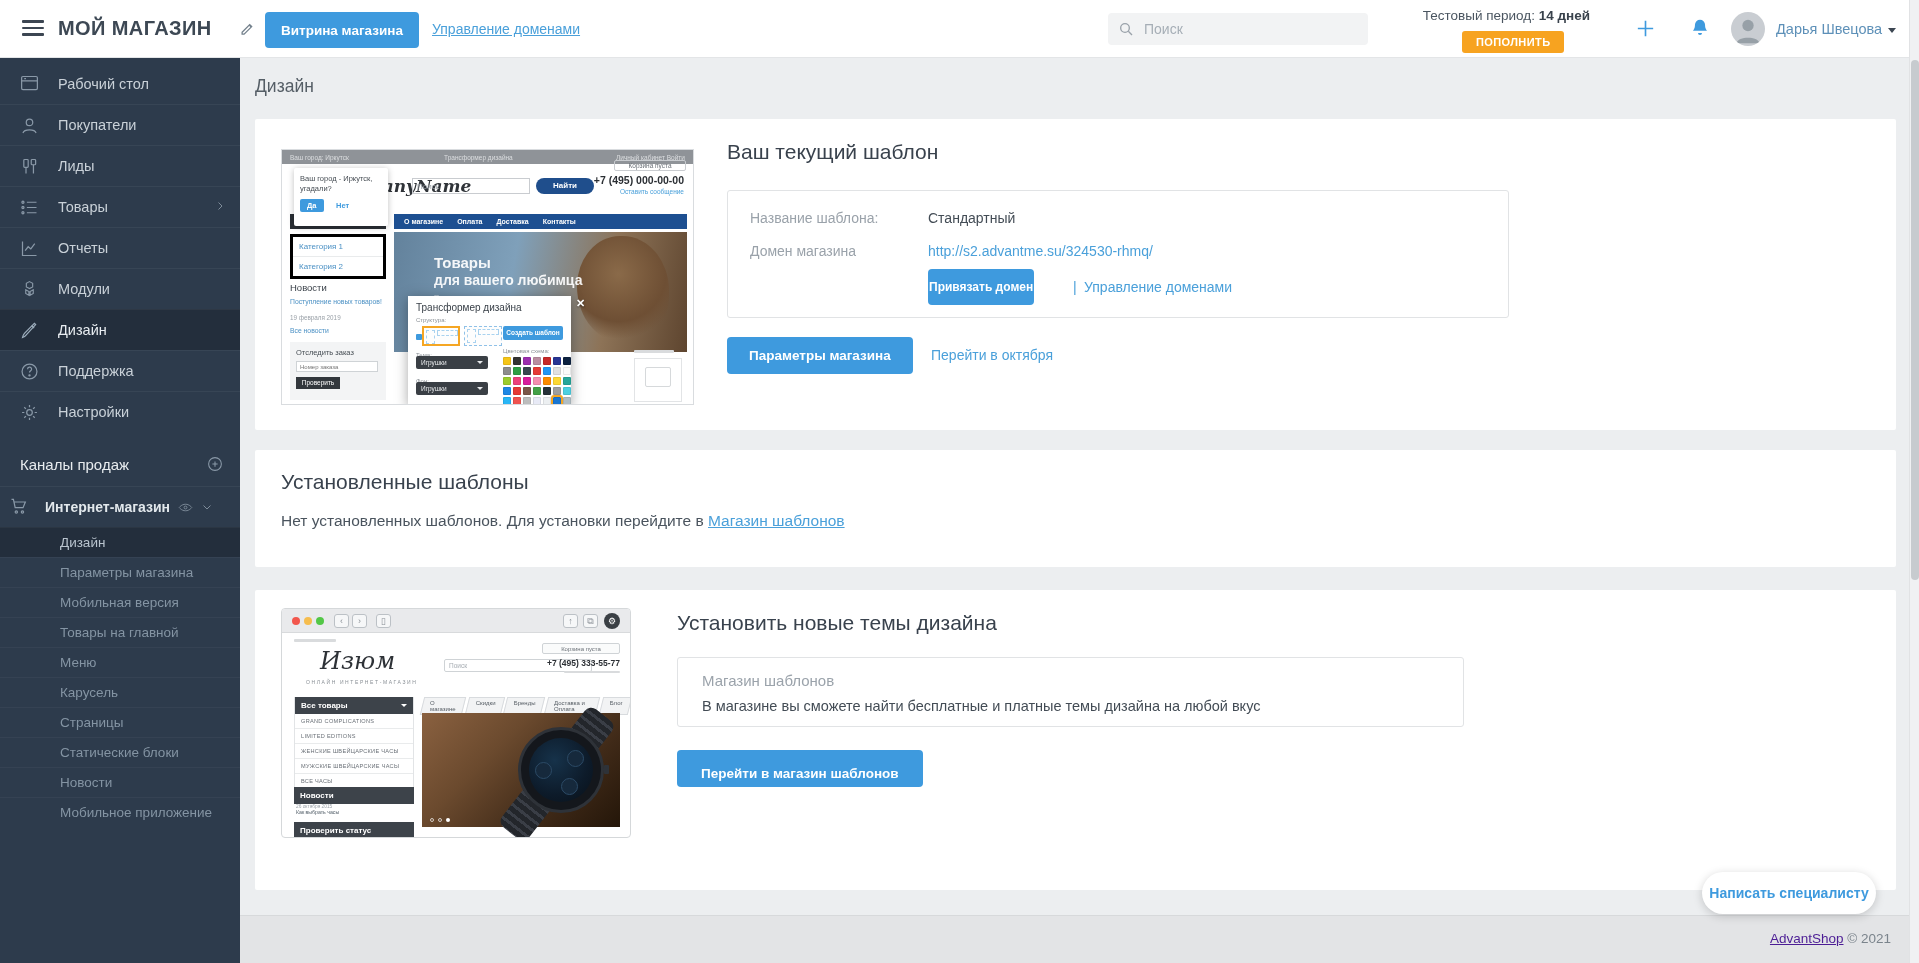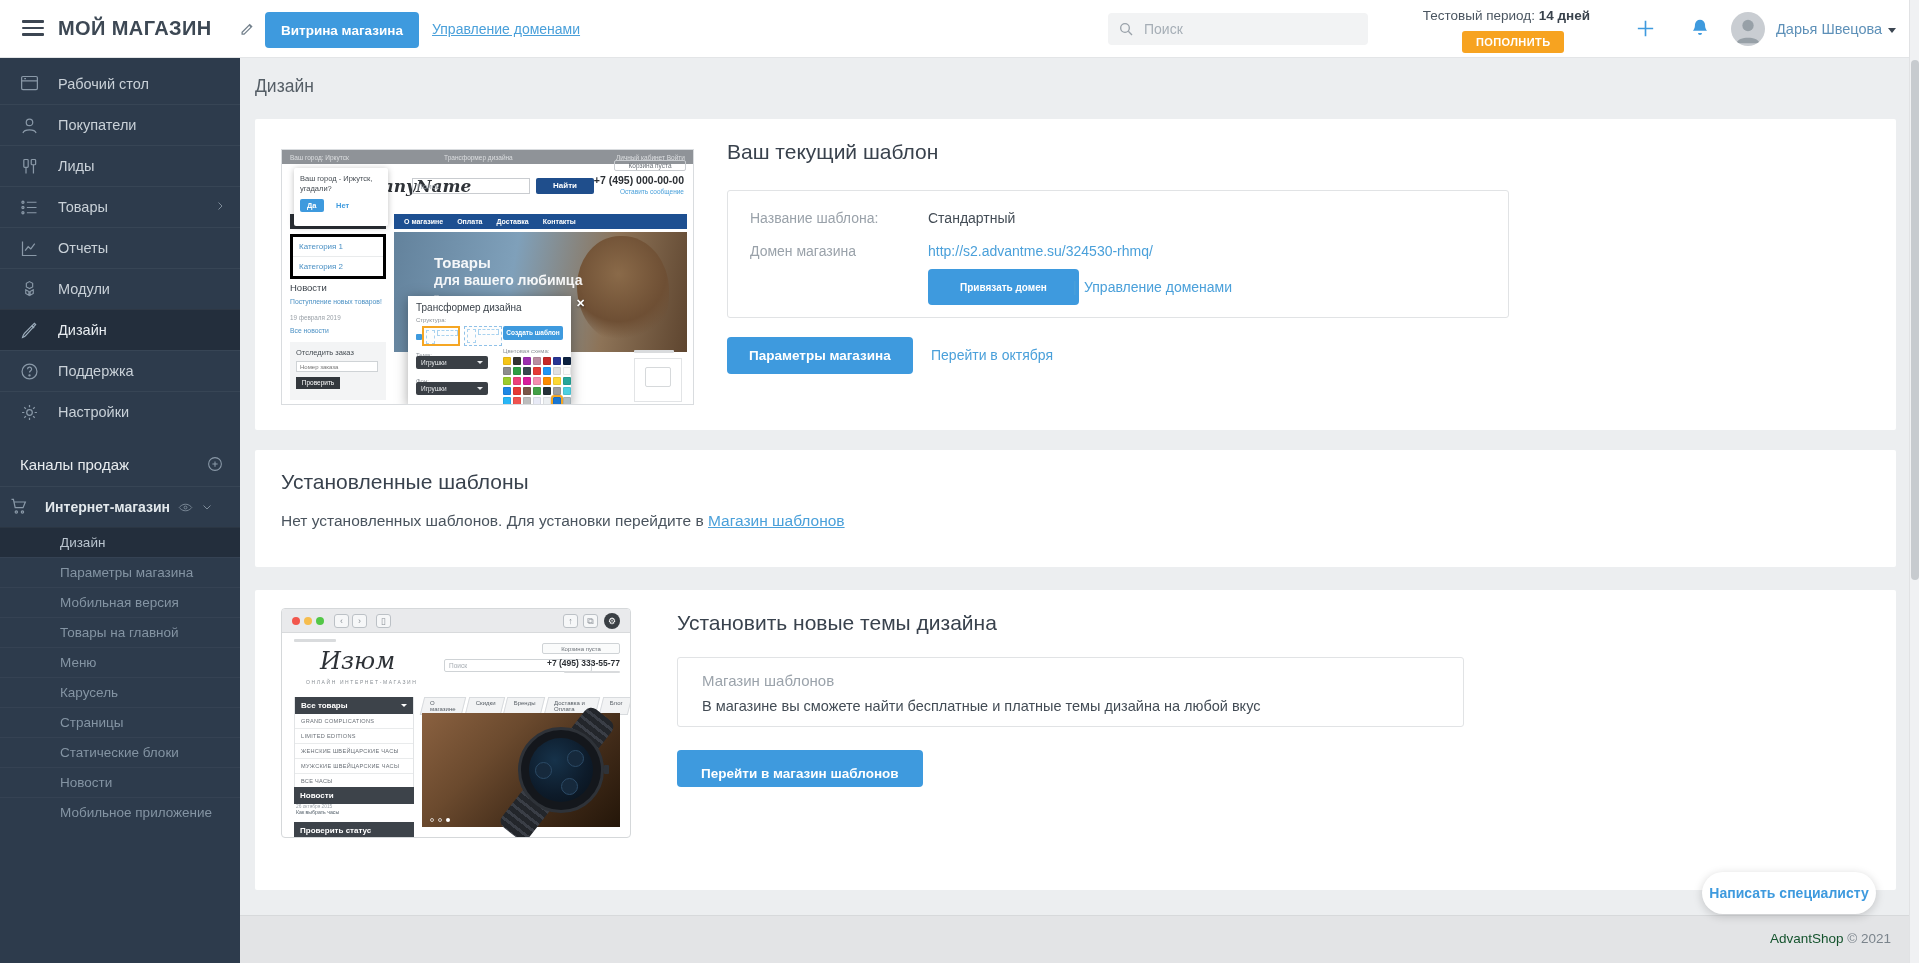--- a/index.html
+++ b/index.html
@@ -82,21 +82,21 @@
     font-style:italic;font-weight:bold;font-size:17px;color:#2f3338;}
   #t1-popup{position:absolute;left:12px;top:18px;width:94px;height:58px;background:#fff;
     box-shadow:0 1px 6px rgba(0,0,0,.25);border-radius:2px;padding:6px;z-index:3;}
   #t1-popup .q{font-size:7.5px;color:#454c53;line-height:1.3;}
   #t1-popup .yes{display:inline-block;background:#3e9ade;color:#fff;font-size:7.5px;font-weight:bold;
     border-radius:2px;padding:2px 7px;margin-top:5px;}
   #t1-popup .no{display:inline-block;color:#3e9ade;font-size:7.5px;font-weight:bold;margin-left:8px;}
   #t1-search{position:absolute;left:130px;top:28px;width:118px;height:16px;border:1px solid #c9ccd0;
     font-size:8px;color:#9aa1a8;padding:3px 4px;}
   #t1-find{position:absolute;left:254px;top:28px;width:58px;height:16px;background:#1f4e8c;color:#fff;
-    font-size:8px;font-weight:bold;text-align:center;line-height:16px;border-radius:2px;}
+    font-size:8px;font-weight:bold;text-align:center;line-height:16px;border-radius:8px;}
   #t1-cart{position:absolute;left:332px;top:10px;width:72px;height:11px;border:1px solid #c9ccd0;
     border-radius:2px;font-size:6.5px;color:#6b7178;text-align:center;line-height:10px;}
   #t1-phone{position:absolute;right:9px;top:24px;font-size:10.5px;font-weight:bold;color:#2b2f34;}
   #t1-msg{position:absolute;right:9px;top:38px;font-size:6.5px;color:#4aa0da;}
   #t1-nav{position:absolute;left:112px;top:64px;width:293px;height:15px;background:#1d4f91;
     display:flex;align-items:center;gap:14px;padding:0 10px;}
   #t1-nav span{color:#fff;font-size:7px;font-weight:bold;}
   #t1-allprod{position:absolute;left:8px;top:64px;width:96px;height:15px;background:#2a2f35;color:#fff;
     font-size:7.5px;font-weight:bold;display:flex;align-items:center;padding:0 6px;}
   #t1-allprod .chev{margin-left:auto;width:4px;height:4px;border-right:1px solid #fff;
@@ -198,21 +198,21 @@
   #themes-box .bt{position:absolute;left:24px;top:14px;font-size:15px;color:#9ba3ab;}
   #themes-box .bx{position:absolute;left:24px;top:40px;font-size:14.5px;color:#434c55;}
 
   
   #chat-pill{position:absolute;left:1702px;top:872px;width:174px;height:42px;background:#fff;border-radius:22px;
     box-shadow:0 2px 10px rgba(0,0,0,.18);display:flex;align-items:center;justify-content:center;
     color:#3e9ade;font-size:14px;font-weight:bold;z-index:30;cursor:pointer;}
   #footer{position:absolute;left:0;top:915px;width:1919px;height:48px;background:#e3e4e6;
     border-top:1px solid #d7d9db;z-index:6;}
   #footer .inner{position:absolute;right:28px;top:15px;font-size:13.5px;color:#7b848c;}
-  #footer a{color:#14532d;cursor:pointer;}
+  #footer a{color:#4c1d95;text-decoration:underline;cursor:pointer;}
   #scrollbar{position:absolute;right:0;top:0;width:10px;height:963px;background:#f0f1f3;
     border-left:1px solid #e1e2e4;z-index:40;}
   #scroll-thumb{position:absolute;left:1px;top:60px;width:8px;height:520px;background:#c7cbcf;border-radius:4px;}
 </style>
 </head>
 <body>
 
 <div id="stage">
 
   <div id="topbar">
@@ -506,21 +506,21 @@
       <span class="bar" style="left:352px;top:200px;width:40px;"></span>
     </div>
 
     <div class="h2" style="left:472px;top:21px;">Ваш текущий шаблон</div>
 
     <div class="infobox" style="left:472px;top:71px;width:782px;height:128px;">
       <span class="lbl abs" style="left:22px;top:19px;">Название шаблона:</span>
       <span class="val abs" style="left:200px;top:19px;">Стандартный</span>
       <span class="lbl abs" style="left:22px;top:52px;">Домен магазина</span>
       <a class="blue abs" style="left:200px;top:52px;">http://s2.advantme.su/324530-rhmq/</a>
-      <button class="btn-blue abs" style="left:200px;top:78px;height:36px;padding:0 32px;font-size:10px;">Привязать домен</button>
+      <button class="btn-blue abs" style="left:200px;top:78px;height:36px;padding:0 1px;font-size:12px;">Привязать домен</button>
       <span class="abs" style="left:345px;top:88px;color:#4aa0da;font-size:14px;">|</span>
       <a class="blue abs" style="left:356px;top:88px;">Управление доменами</a>
     </div>
 
     <button class="btn-blue abs" style="left:472px;top:218px;height:37px;padding:0 22px;font-size:13.5px;">Параметры магазина</button>
     <a class="blue abs" style="left:676px;top:228px;">Перейти в октября</a>
   </div>
 
   <div class="card" id="card2">
     <div class="h2" style="left:26px;top:20px;">Установленные шаблоны</div>

